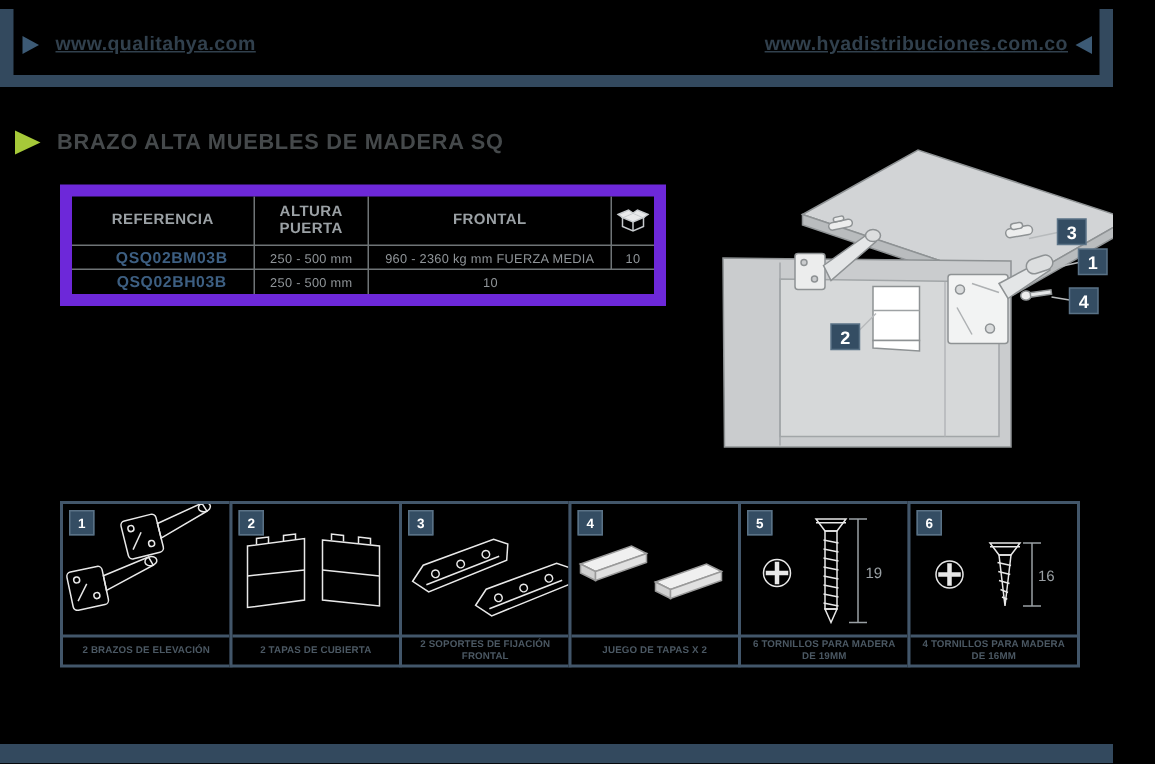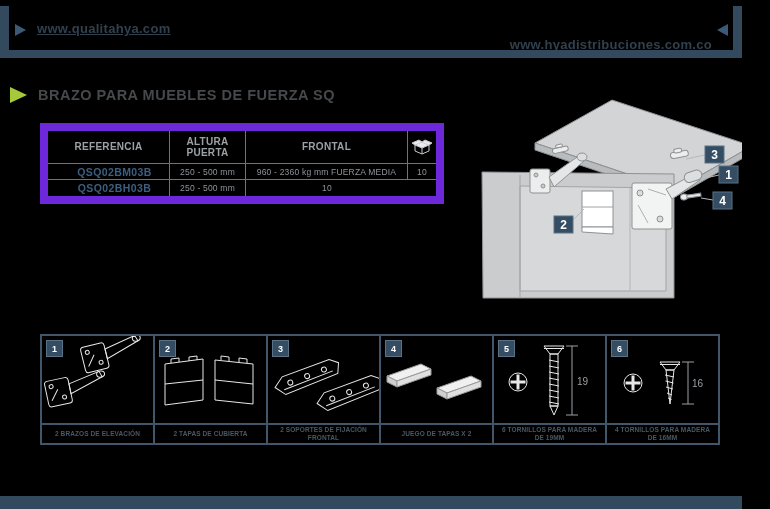--- a/index.html
+++ b/index.html
@@ -5,21 +5,21 @@
   html,body{margin:0;padding:0;background:#000;}
   .page{position:relative;width:742px;height:509px;background:#000;overflow:hidden;
         font-family:"Liberation Sans",sans-serif;}
   
   .edge-bar{position:absolute;top:6px;width:9px;height:45px;background:#33495e;}
   .edge-left{left:0;} .edge-right{right:0;}
   .header-rule{position:absolute;top:50px;left:0;width:770px;height:8px;background:#33495e;}
   .footer-rule{position:absolute;top:496px;left:0;width:770px;height:13px;background:#33495e;}
   .url{position:absolute;top:21px;font-size:13px;font-weight:bold;color:#31404d;
        text-decoration:underline;letter-spacing:.3px;}
-  .url-left{left:37px;} .url-right{right:30px;margin-top:16px;}
+  .url-left{left:37px;} .url-right{right:30px;}
   .tri{position:absolute;top:24px;width:0;height:0;border-top:6px solid transparent;border-bottom:6px solid transparent;}
   .tri-right{left:15px;border-left:11px solid #3c5a75;}
   .tri-left{right:14px;border-right:11px solid #3c5a75;}
   
   .title-arrow{position:absolute;left:10px;top:87px;width:0;height:0;
        border-top:8px solid transparent;border-bottom:8px solid transparent;border-left:17px solid #a6c939;}
   .page-title{position:absolute;left:38px;top:87px;font-size:14.5px;font-weight:bold;
        color:#45494b;letter-spacing:.5px;}
   
   .spec-table{position:absolute;left:40px;top:123px;display:grid;
@@ -54,21 +54,21 @@
 
   <div class="edge-bar edge-left"></div>
   <div class="edge-bar edge-right"></div>
   <div class="tri tri-right"></div>
   <a class="url url-left">www.qualitahya.com</a>
   <a class="url url-right">www.hyadistribuciones.com.co</a>
   <div class="tri tri-left"></div>
   <div class="header-rule"></div>
 
   <div class="title-arrow"></div>
-  <div class="page-title">BRAZO PARA MUEBLES DE FUERZA SQ</div>
+  <div class="page-title">BRAZO ALTA MUEBLES DE MADERA SQ</div>
 
   <div class="spec-table">
     <div class="cell th">REFERENCIA</div>
     <div class="cell th" style="padding:0 10px;">ALTURA PUERTA</div>
     <div class="cell th">FRONTAL</div>
     <div class="cell th last-col">
       <span>
         <svg width="22" height="16" viewBox="0 0 22 16">
           <g fill="none" stroke="#c6cacd" stroke-width="1">
             <path d="M4,6 L11,9 L18,6 L11,3 Z" fill="#e9eaeb"></path>

